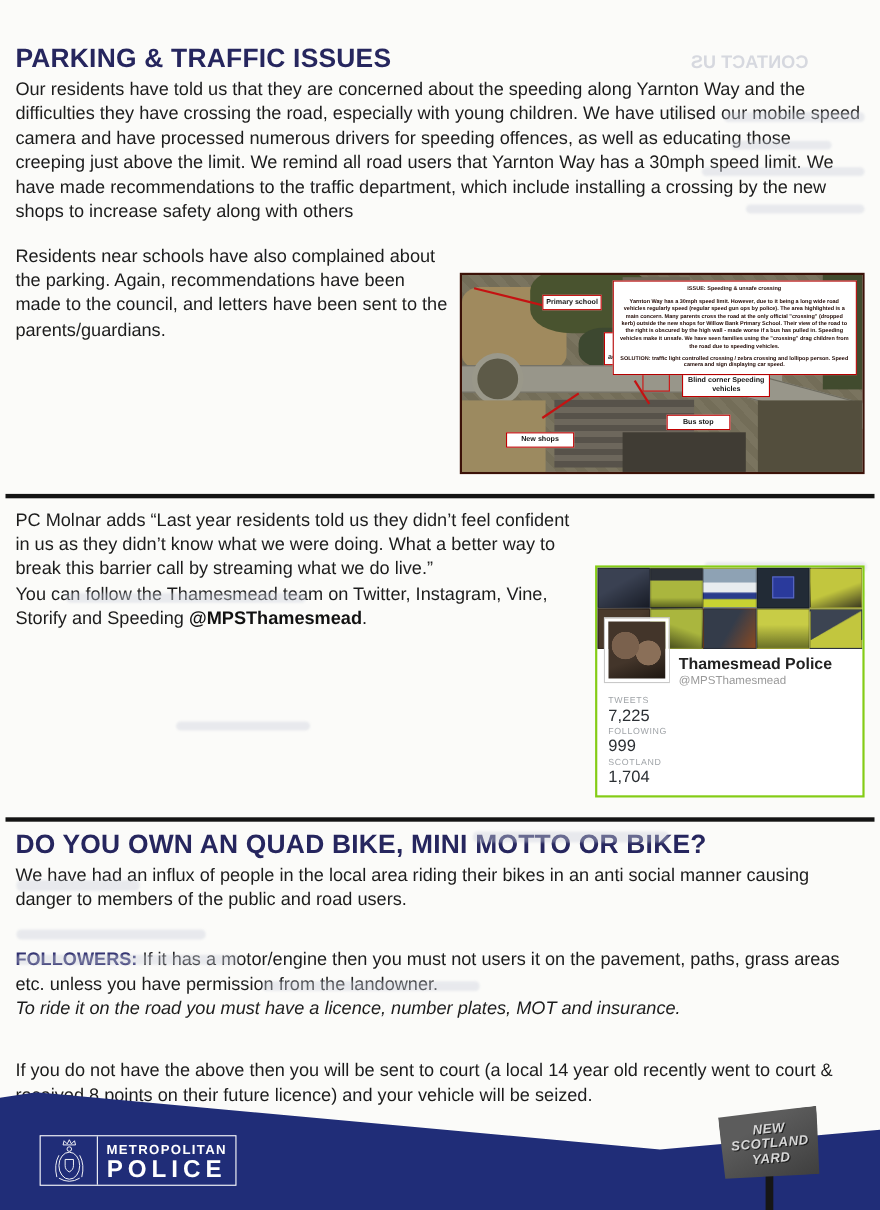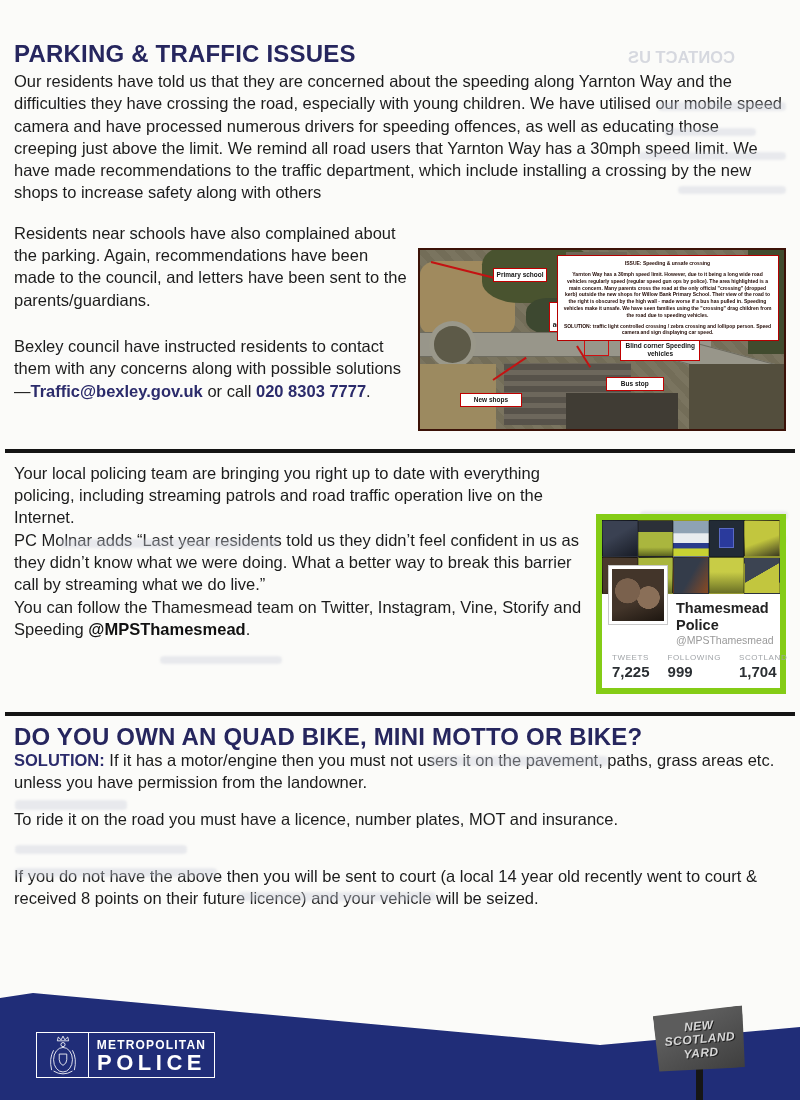--- a/index.html
+++ b/index.html
@@ -53,22 +53,22 @@
   .co-shops    { left:11%;   top:80%; width:17%; }
   .co-bus      { left:51%;   top:71%; width:16%; }
   .co-blind    { left:55%;   top:50%; width:22%; }
   .issue-box { position:absolute; left:37.5%; top:3%; width:61%; background:#fff;
                border:1.5px solid #b40000; color:#230a05; font-weight:bold;
                font-size:5px; line-height:6.8px; text-align:center; padding:4px 5px; }
   .issue-box .tt { margin-bottom:4px; }
   .issue-box .sol { margin-top:4px; }
 
   
-  .tw-card { float:right; width:190px; margin:52px 0 8px 10px; background:#fff;
-             border:6px solid #84cc16; position:relative; }
+  .tw-card { float:right; width:245px; margin:52px 0 8px 10px; background:#fff;
+             border:2px solid #84cc16; position:relative; }
   .tw-collage { display:grid; grid-template-columns:repeat(5,1fr); grid-template-rows:1fr 1fr;
                 height:74px; overflow:hidden; }
   .tw-collage div { border:1px solid rgba(0,0,0,.25); }
   .t1 { background:linear-gradient(150deg,#3a4152 0 40%,#181c26 100%); }
   .t2 { background:linear-gradient(180deg,#2c3038 0 30%,#aab63e 31% 75%,#5c641f 100%); }
   .t3 { background:linear-gradient(180deg,#8ea2b4 0 35%,#e8ecef 36% 62%,#2a3c8c 63% 78%,#c8d232 79% 100%); }
   .t4 { background:#222b36; position:relative; }
   .t4::after { content:""; position:absolute; inset:22% 28%; background:#2a3a9c;
                border:1px solid #5a6ac4; }
   .t5 { background:linear-gradient(160deg,#c2c63e 0 55%,#3c3a20 100%); }
@@ -78,28 +78,28 @@
   .t9 { background:linear-gradient(180deg,#c8cc46 0 40%,#6a7026 100%); }
   .t10{ background:linear-gradient(150deg,#3c4452 0 45%,#c2c63e 46% 100%); }
   .tw-avatar { position:absolute; left:7px; top:46px; width:58px; height:58px;
                border:3px solid #fff; box-shadow:0 0 0 1px #c9c9c9;
                background:radial-gradient(circle at 30% 42%,#7a614d 0 26%,transparent 27%),
                           radial-gradient(circle at 70% 55%,#8a6f58 0 24%,transparent 25%),
                           linear-gradient(160deg,#43352a 0 60%,#1d1610 100%); }
   .tw-id { padding:6px 8px 2px 74px; min-height:38px; }
   .tw-name { font-size:14.5px; font-weight:bold; color:#222; line-height:17px; }
   .tw-handle { font-size:10.5px; color:#999; line-height:13px; }
-  .tw-stats { display:flex; padding:3px 8px 8px 10px; }
+  .tw-stats { display:flex; padding:3px 8px 8px 10px;flex-direction:column; }
   .tw-stat { margin-right:18px; }
   .tw-stat:last-child { margin-right:0; }
   .tw-stat .lbl { font-size:8px; letter-spacing:.6px; color:#a0a4a8; line-height:11px; }
-  .tw-stat .val { font-size:15px; font-weight:bold; color:#2b2f33; line-height:17px; }
+  .tw-stat .val { font-size:15px; font-weight:normal; color:#2b2f33; line-height:17px; }
 
   .sec-bike .para1 { margin:5px 0 32px; }
-  .sec-bike .line2 { margin:15px 0 34px; }
+  .sec-bike .line2 { margin:0 0 34px;font-style:italic; }
 
   
   .footer { position:absolute; left:0; bottom:0; width:800px; height:115px; }
   .footer-blue { position:absolute; inset:0; background:#202d78;
                  clip-path:polygon(0 13px,33px 8px,600px 60px,800px 42px,800px 115px,0 115px); }
   .met-logo { position:absolute; left:36px; top:47px; width:179px; height:46px;
               border:1.5px solid #fff; display:flex; color:#fff; }
   .met-crest { width:52px; border-right:1.5px solid #fff; display:flex;
                align-items:center; justify-content:center; }
   .met-text { flex:1; display:flex; flex-direction:column; align-items:center; justify-content:center; }
@@ -186,21 +186,20 @@
         <div class="callout co-bus">Bus stop</div>
         <div class="callout co-blind">Blind corner Speeding vehicles</div>
         <div class="issue-box">
           <div class="tt">ISSUE: Speeding &amp; unsafe crossing</div>
           <div>Yarnton Way has a 30mph speed limit. However, due to it being a long wide road vehicles regularly speed (regular speed gun ops by police). The area highlighted is a main concern. Many parents cross the road at the only official "crossing" (dropped kerb) outside the new shops for Willow Bank Primary School. Their view of the road to the right is obscured by the high wall - made worse if a bus has pulled in. Speeding vehicles make it unsafe. We have seen families using the "crossing" drag children from the road due to speeding vehicles.</div>
           <div class="sol">SOLUTION: traffic light controlled crossing / zebra crossing and lollipop person. Speed camera and sign displaying car speed.</div>
         </div>
       </div>
 
       <p class="para">Residents near schools have also complained about the parking. Again, recommendations have been made to the council, and letters have been sent to the parents/guardians.</p>
-      <p class="para gap-para"><span>Bexley council have instructed residents to contact them with any concerns along with possible solutions—</span><span class="b-navy">Traffic@bexley.gov.uk</span><span> or call </span><span class="b-navy">020 8303 7777</span><span>.</span></p>
     </div>
   </section>
 
   <div class="rule"></div>
 
   <section>
 
     <div class="tw-card">
       <div class="tw-collage">
         <div class="t1"></div>
@@ -228,30 +227,30 @@
           <div class="lbl">FOLLOWING</div>
           <div class="val">999</div>
         </div>
         <div class="tw-stat">
           <div class="lbl">SCOTLAND</div>
           <div class="val">1,704</div>
         </div>
       </div>
     </div>
 
-    <p class="para">Your local policing team are bringing you right up to date with everything policing, including streaming patrols and road traffic operation live on the Internet.</p>
     <p class="para">PC Molnar adds “Last year residents told us they didn’t feel confident in us as they didn’t know what we were doing. What a better way to break this barrier call by streaming what we do live.”</p>
     <p class="para"><span>You can follow the Thamesmead team on Twitter, Instagram, Vine, Storify and Speeding </span><span class="b-blk">@MPSThamesmead</span><span>.</span></p>
   </section>
 
   <div class="rule"></div>
 
   <section class="sec-bike">
     <h1>DO YOU OWN AN QUAD BIKE, MINI MOTTO OR BIKE?</h1>
-    <p class="para"><span class="b-navy">SOLUTION:</span><span> If it has a motor/engine then you must not users it on the pavement, paths, grass areas etc. unless you have permission from the landowner.</span></p>
+    <p class="para para1">We have had an influx of people in the local area riding their bikes in an anti social manner causing danger to members of the public and road users.</p>
+    <p class="para"><span class="b-navy">FOLLOWERS:</span><span> If it has a motor/engine then you must not users it on the pavement, paths, grass areas etc. unless you have permission from the landowner.</span></p>
     <p class="para line2">To ride it on the road you must have a licence, number plates, MOT and insurance.</p>
     <p class="para">If you do not have the above then you will be sent to court (a local 14 year old recently went to court &amp; received 8 points on their future licence) and your vehicle will be seized.</p>
   </section>
 
   <div class="footer">
     <div class="footer-blue"></div>
 
     <div class="met-logo">
       <div class="met-crest">
         <svg viewBox="0 0 36 44" width="34" height="42" fill="none" stroke="#ffffff" stroke-width="0.9">

